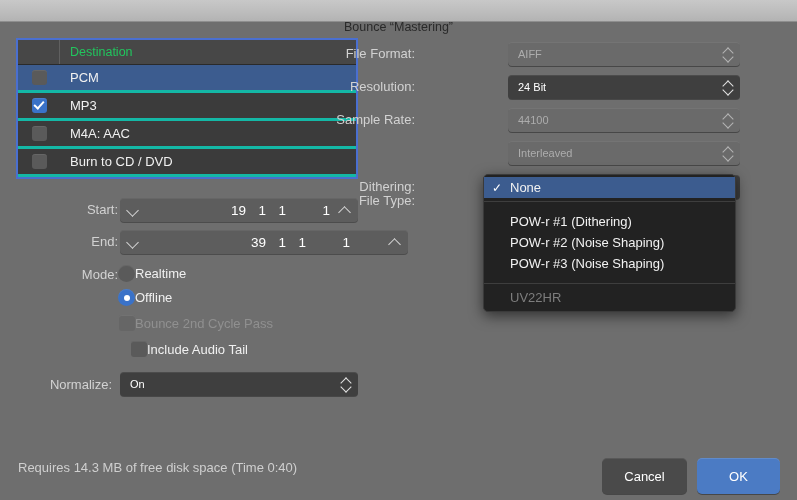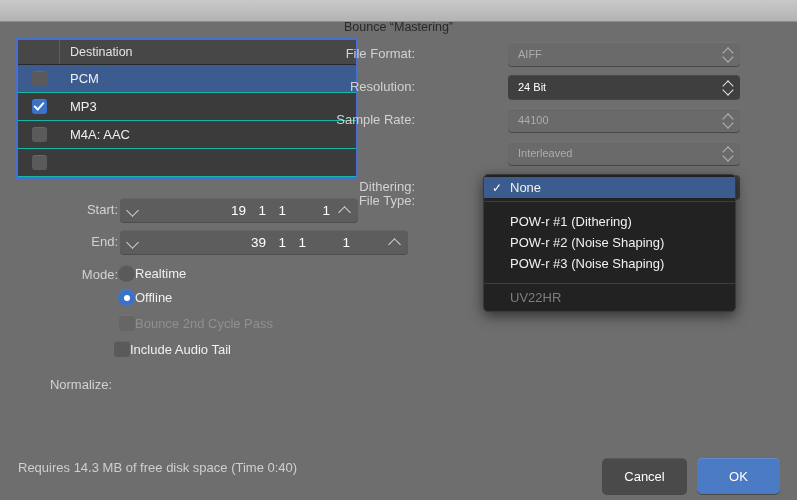--- a/index.html
+++ b/index.html
@@ -64,28 +64,28 @@
   .dest-header .hcell-check {
     width: 42px;
     border-right: 1px solid #606060;
     box-sizing: border-box;
   }
   .dest-header .hcell-label {
     flex: 1;
     line-height: 24px;
     padding-left: 10px;
     font-size: 12.5px;
-    color: #e5e5e5;
+    color: #22c55e;
   }
   .dest-row {
     display: flex;
     align-items: center;
     height: 28px;
     background: #3b3b3b;
-    border-bottom: 1px solid #14b8a6;
+    border-bottom: 3px solid #14b8a6;
     box-sizing: border-box;
   }
   .dest-row.selected {
     background: #3a5party;
   }
   .dest-row.selected {
     background: #3c5c8f;
   }
   .dest-row .cell-check {
     width: 42px;
@@ -366,20 +366,21 @@
       <div class="cell-check">
         <span class="cb"></span>
       </div>
       <div class="cell-label">M4A: AAC</div>
     </div>
 
     <div class="dest-row">
       <div class="cell-check">
         <span class="cb"></span>
       </div>
+      <div class="cell-label">Burn to CD / DVD</div>
     </div>
   </div>
 
   <div class="lbl" style="left:300px; top:43px; width:115px;">File Format:</div>
   <div class="popup disabled" style="left:508px; top:42px; width:232px;">
     <div class="pv">AIFF</div>
     <div class="chev"></div>
   </div>
 
   <div class="lbl" style="left:300px; top:76px; width:115px;">Resolution:</div>
@@ -467,26 +468,30 @@
   <div class="ctrl-row" style="left:118px; top:289px;">
     <span class="radio on"></span>
     <span class="ctrl-label">Offline</span>
   </div>
 
   <div class="ctrl-row" style="left:119px; top:315px;">
     <span class="cb sq disabled"></span>
     <span class="ctrl-label disabled">Bounce 2nd Cycle Pass</span>
   </div>
 
-  <div class="ctrl-row" style="left:102px; top:341px;padding-left:12px;">
+  <div class="ctrl-row" style="left:119px; top:341px;padding-left:12px;">
     <span class="cb sq"></span>
     <span class="ctrl-label">Include Audio Tail</span>
   </div>
 
   <div class="lbl" style="left:0px; top:374px; width:112px;">Normalize:</div>
+  <div class="popup" style="left:120px; top:372px; width:238px;">
+    <div class="pv">On</div>
+    <div class="chev"></div>
+  </div>
 
   <div class="footer-text">Requires 14.3 MB of free disk space  (Time 0:40)</div>
   <div class="btn cancel" style="left:602px; top:458px; width:85px;">
     <span>Cancel</span>
   </div>
   <div class="btn ok" style="left:697px; top:458px; width:83px;">
     <span>OK</span>
   </div>
 
 </div>

